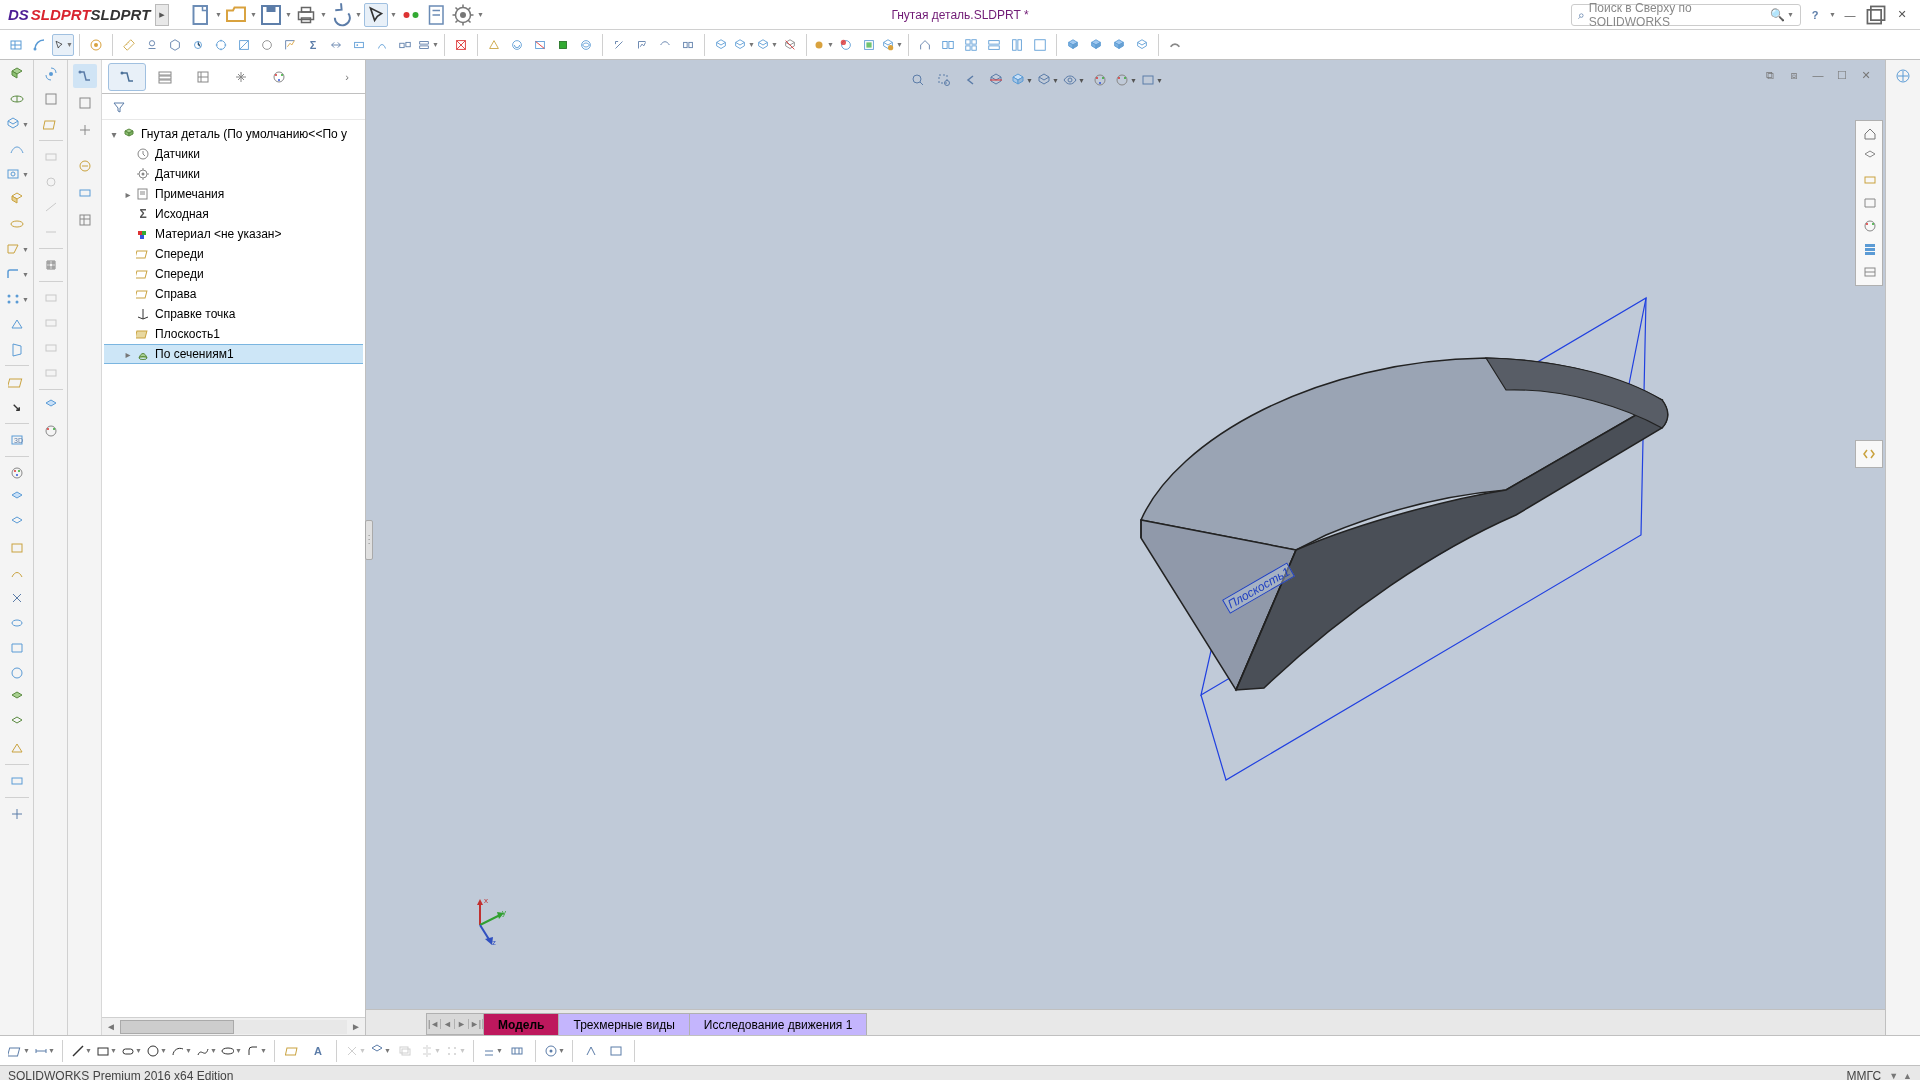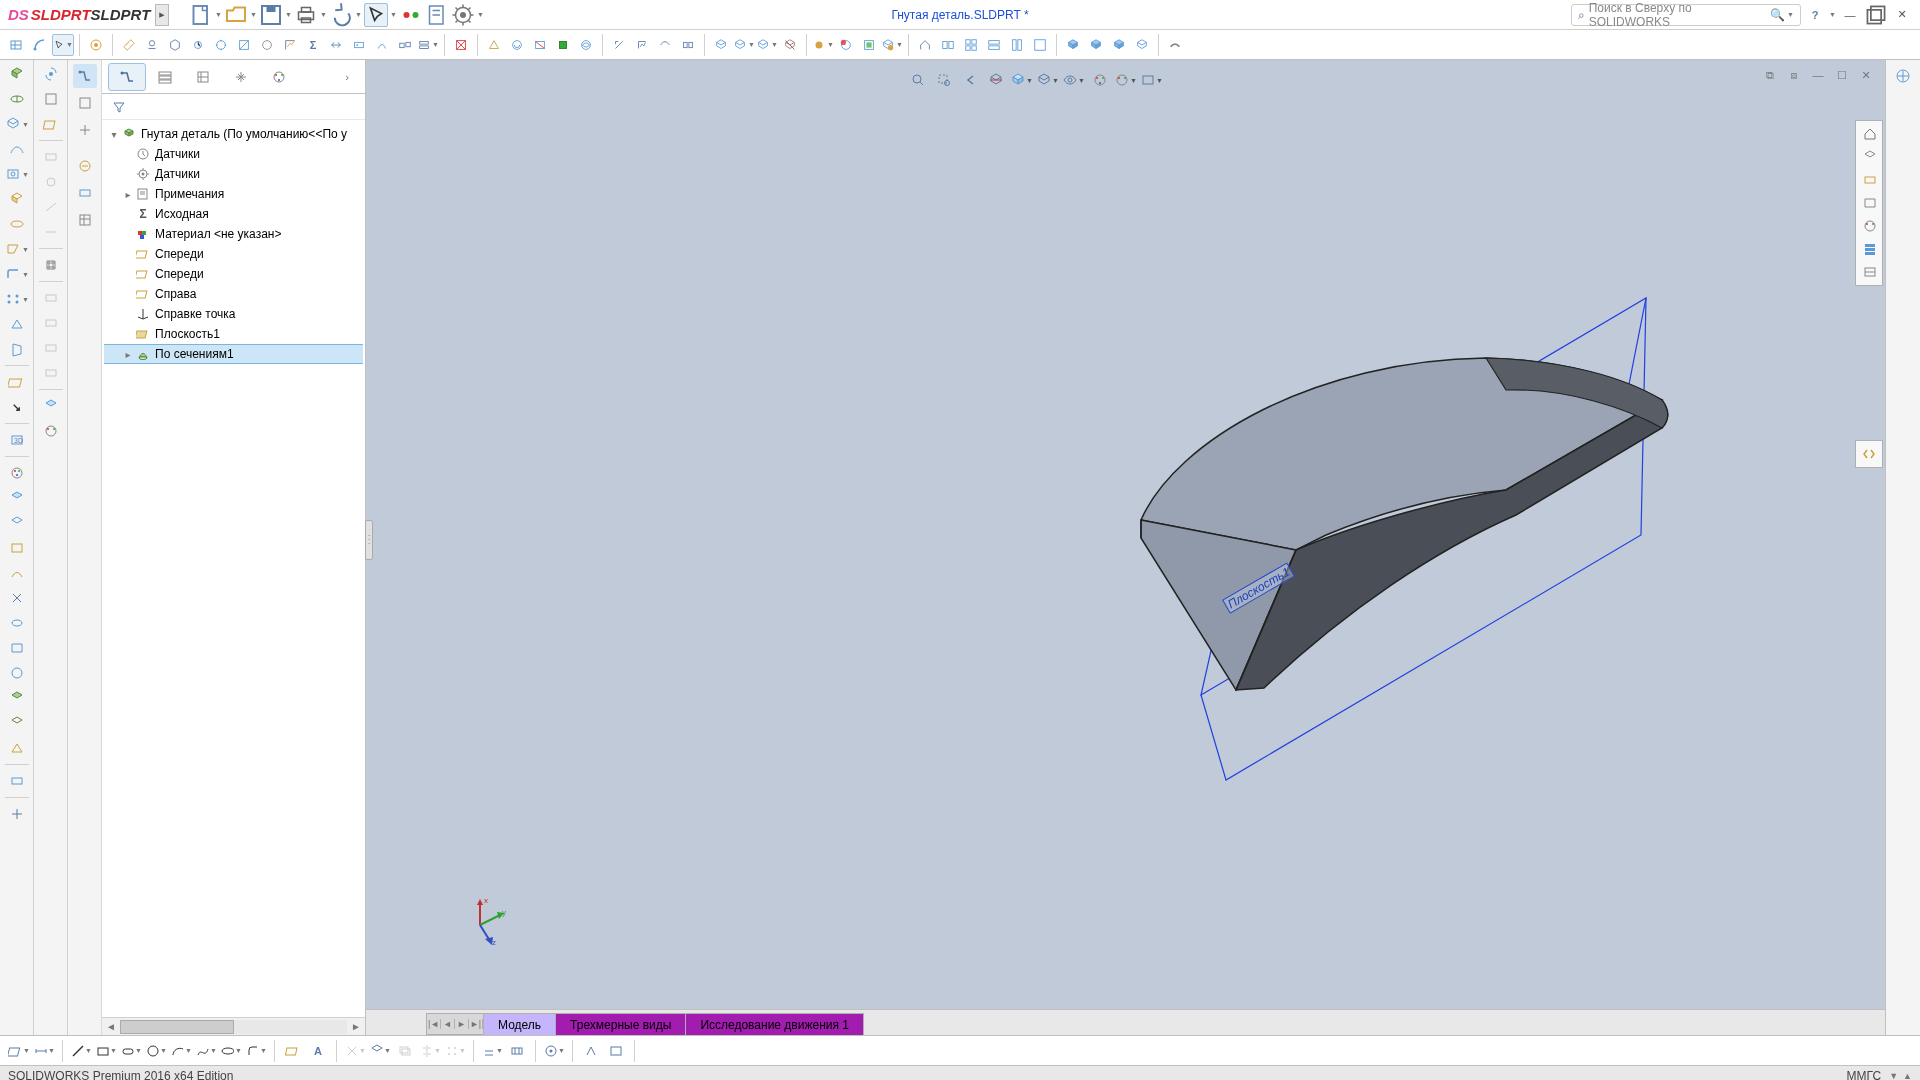--- a/index.html
+++ b/index.html
@@ -1,26 +1,26 @@
 <!DOCTYPE html>
 <html><head>
 <meta charset="utf-8">
 <style>
 html,body{margin:0;padding:0;font-family:"Segoe UI",Tahoma,sans-serif;font-size:11px;color:#000;background:#f0f0f0;width:1920px;height:1080px;overflow:hidden}
 *{box-sizing:border-box}
 .titlebar{height:30px;background:#fff;display:flex;align-items:center;border-bottom:1px solid #d0d0d0;position:relative}
 .logo{width:155px;height:30px;display:flex;align-items:center;padding-left:8px;font-weight:bold;font-size:15px;font-style:italic}
-.logo .ds{color:#ec4899;font-weight:bold;margin-right:2px;font-style:italic}
+.logo .ds{color:#4c1d95;font-weight:bold;margin-right:2px;font-style:italic}
 .logo .sw1{color:#d9232e}
 .logo .sw2{color:#333}
 .menu-dd{width:14px;height:22px;background:#e8e8e8;border:1px solid #bbb;display:flex;align-items:center;justify-content:center;font-size:7px;color:#555;margin-right:20px}
 .qbar{display:flex;align-items:center;gap:2px}
 .qbtn{width:24px;height:24px;display:flex;align-items:center;justify-content:center;color:#555;border-radius:2px}
 .dd{width:7px;font-size:7px;color:#777;text-align:center}
-.title-center{position:absolute;left:0;right:0;text-align:center;font-size:12px;color:#1d4ed8;pointer-events:none}
+.title-center{position:absolute;left:0;right:0;text-align:center;font-size:12px;color:#701a75;pointer-events:none}
 .title-right{margin-left:auto;display:flex;align-items:center;gap:2px;padding-right:6px}
 .search-help{display:flex;align-items:center;border:1px solid #ccc;border-radius:3px;height:22px;padding:0 6px;color:#888;font-size:12px;width:230px}
 .search-help .mag{margin-left:auto;color:#666}
 .ribbon{height:30px;background:#fff;border-bottom:1px solid #c0c0c0;display:flex;align-items:center;padding:0 6px;gap:1px}
 .rsep{width:1px;height:22px;background:#d0d0d0;margin:0 4px}
 .ric{width:22px;height:22px;display:flex;align-items:center;justify-content:center;color:#5b7ca8;border-radius:2px}
 .ric svg{width:16px;height:16px}
 .ric.sm svg{width:14px;height:14px}
 .ric .ddw{font-size:7px;color:#777;margin-left:1px}
 .main{display:flex;height:975px}
@@ -51,22 +51,22 @@
 .splitter{position:absolute;left:-1px;top:460px;width:8px;height:40px;background:#e0e0e0;border:1px solid #aaa;border-radius:2px;display:flex;align-items:center;justify-content:center;font-size:8px;color:#777;flex-direction:column;line-height:4px}
 .vp-head{position:absolute;top:8px;left:50%;transform:translateX(-220px);display:flex;gap:2px;align-items:center}
 .vp-head .vb{width:24px;height:24px;display:flex;align-items:center;justify-content:center;border-radius:2px}
 .vp-wbtns{position:absolute;top:6px;right:8px;display:flex;gap:2px}
 .vp-wbtns .wb{width:22px;height:18px;display:flex;align-items:center;justify-content:center;color:#777;font-size:11px}
 .model3d{position:absolute;top:190px;left:720px;width:640px;height:540px}
 .triad{position:absolute;left:94px;bottom:90px}
 .vp-tabs{position:absolute;bottom:0;left:0;right:0;height:26px;background:#e8e8e8;border-top:1px solid #c0c0c0;display:flex;align-items:flex-end}
 .vp-tabs .nav{display:flex;align-items:center;height:22px;background:#d8d8d8;border:1px solid #b0b0b0;margin-left:60px}
 .vp-tabs .nav span{width:14px;text-align:center;font-size:9px;color:#777;border-right:1px solid #b0b0b0}
-.vp-tabs .tab{height:22px;padding:0 14px;background:#a21caf;border:1px solid #b0b0b0;border-bottom:none;display:flex;align-items:center;margin-left:-1px;font-size:12px}
-.vp-tabs .tab.active{background:#c4b5fd;font-weight:normal}
+.vp-tabs .tab{height:22px;padding:0 14px;background:#c4b5fd;border:1px solid #b0b0b0;border-bottom:none;display:flex;align-items:center;margin-left:-1px;font-size:12px}
+.vp-tabs .tab.active{background:#be185d;font-weight:bold}
 .rtool{width:34px;background:#f4f4f4;display:flex;flex-direction:column;align-items:center;padding-top:4px;gap:3px}
 .rtool .rb{width:26px;height:24px;display:flex;align-items:center;justify-content:center;border-radius:2px}
 .floatbox{position:absolute;right:2px;top:60px;width:28px;background:#f8f8f8;border:1px solid #b0b0b0;display:flex;flex-direction:column;gap:1px;padding:2px}
 .floatbox .fb{width:24px;height:22px;display:flex;align-items:center;justify-content:center}
 .floatbox2{position:absolute;right:2px;top:380px;width:28px;height:28px;background:#f8f8f8;border:1px solid #b0b0b0;display:flex;align-items:center;justify-content:center}
 .sketchbar{height:30px;background:#fff;border-top:1px solid #c0c0c0;display:flex;align-items:center;padding:0 8px;gap:3px}
 .status{height:20px;background:#e8e8e8;border-top:1px solid #c0c0c0;display:flex;align-items:center;padding:0 8px;font-size:12px;color:#444}
 .status .sr{margin-left:auto;display:flex;align-items:center;gap:8px}
 svg{display:block}
 .plane-label{position:absolute;left:135px;top:330px;color:#2040c0;font-size:12px;font-style:italic;transform:rotate(-30deg);border:1px solid #2040c0;padding:0 2px;background:rgba(200,215,235,0.4)}

